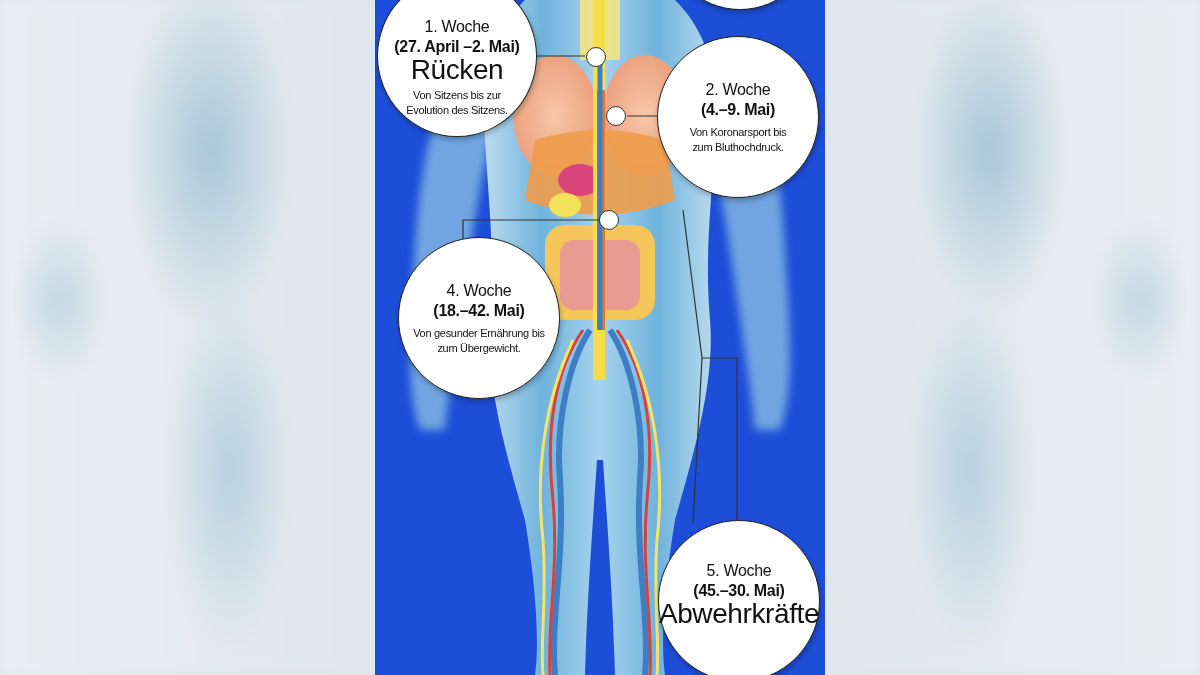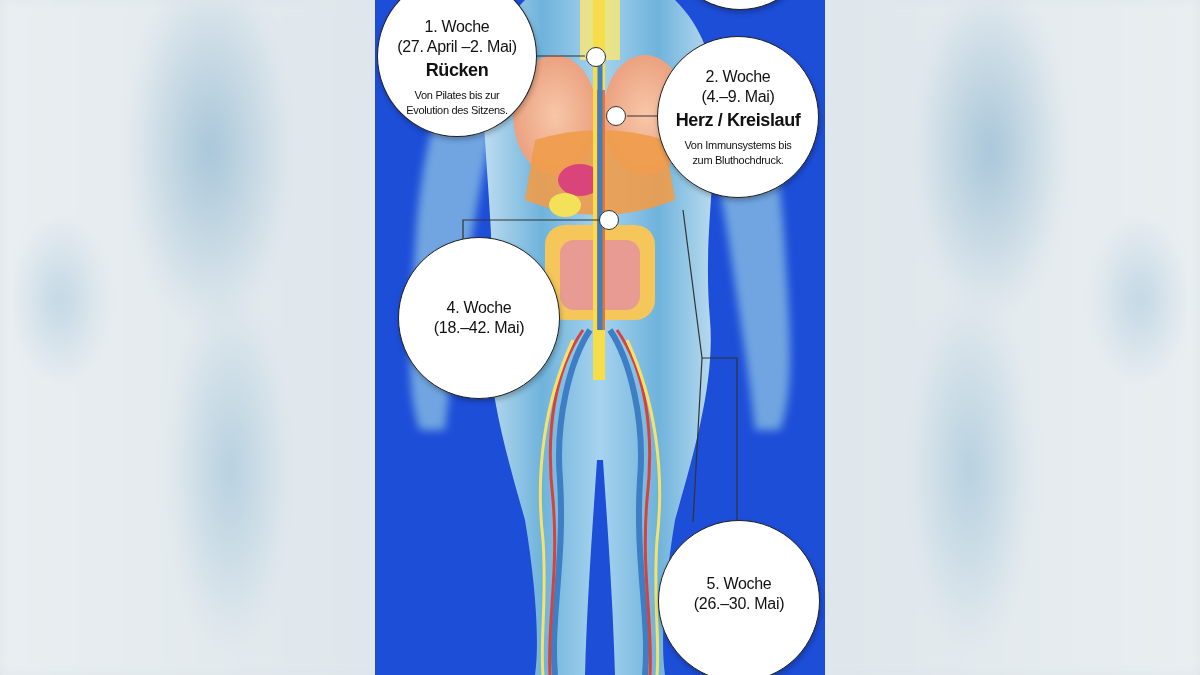--- a/index.html
+++ b/index.html
@@ -13,22 +13,22 @@
         radial-gradient(ellipse 70px 120px at 60px 300px, rgba(150,190,215,0.45), transparent 70%),
         radial-gradient(ellipse 70px 120px at 1140px 300px, rgba(150,190,215,0.45), transparent 70%),
         linear-gradient(90deg, #e9eef1 0%, #dfe7ec 30%, #e4eaee 50%, #dfe7ec 70%, #e9eef1 100%);
       filter: blur(6px);
     }
     .panel { position:absolute; left:375px; top:0; width:450px; height:675px; background:#1d4ed8; overflow:hidden; }
     .panel svg.body-art { position:absolute; left:0; top:0; }
     .circle { position:absolute; border-radius:50%; background:#ffffff; border:1.5px solid #222; box-shadow: 1px 3px 5px rgba(0,0,0,0.25);
       display:flex; flex-direction:column; align-items:center; justify-content:center; text-align:center; color:#111; box-sizing:border-box; }
     .circle .week { font-size:16px; line-height:20px; font-family:"Liberation Sans Narrow","Liberation Sans", sans-serif; letter-spacing:-0.3px; }
-    .circle .dates { font-size:16px; line-height:20px; letter-spacing:-0.3px; }
-    .circle .topic { font-size:18px; font-weight:bold; line-height:26px; letter-spacing:-0.4px; margin-top:0; }
+    .circle .dates { font-size:16px; line-height:20px; letter-spacing:-0.3px;font-weight:bold; }
+    .circle .topic { font-size:28px; font-weight:normal; line-height:26px; letter-spacing:-0.4px; margin-top:0; }
     .circle .desc { font-size:11px; line-height:15px; margin-top:5px; letter-spacing:-0.3px; }
     .dot { position:absolute; width:20px; height:20px; border-radius:50%; background:#fff; border:1.2px solid #333; box-sizing:border-box; }
   </style>
 </head>
 <body>
 
 <div class="bg-blur"></div>
 
 <div class="panel">
   <svg class="body-art" width="450" height="675" viewBox="0 0 450 675">
@@ -90,37 +90,41 @@
   <div class="dot" style="left:231px; top:106px;"></div>
   <div class="dot" style="left:224px; top:210px;"></div>
 
   <div class="circle" style="left:290px; top:-140px; width:150px; height:150px;"></div>
 
   <div class="circle" style="left:2px; top:-25px; width:160px; height:162px; padding-top:22px;">
     <div class="week">1. Woche</div>
     <div class="dates">(27. April –2. Mai)</div>
     <div class="topic">Rücken</div>
     <div class="desc">
-      <div>Von Pilates bis zur</div>
+      <div>Von Sitzens bis zur</div>
       <div>Evolution des Sitzens.</div>
     </div>
   </div>
 
   <div class="circle" style="left:282px; top:36px; width:162px; height:162px;">
     <div class="week">2. Woche</div>
     <div class="dates">(4.–9. Mai)</div>
-    <div class="topic">Herz / Kreislauf</div>
     <div class="desc">
-      <div>Von Immunsystems bis</div>
+      <div>Von Koronarsport bis</div>
       <div>zum Bluthochdruck.</div>
     </div>
   </div>
 
   <div class="circle" style="left:23px; top:237px; width:162px; height:162px;">
     <div class="week">4. Woche</div>
     <div class="dates">(18.–42. Mai)</div>
+    <div class="desc">
+      <div>Von gesunder Ernährung bis</div>
+      <div>zum Übergewicht.</div>
+    </div>
   </div>
 
   <div class="circle" style="left:283px; top:520px; width:162px; height:162px; padding-bottom:14px;">
     <div class="week">5. Woche</div>
-    <div class="dates">(26.–30. Mai)</div>
+    <div class="dates">(45.–30. Mai)</div>
+    <div class="topic">Abwehrkräfte</div>
   </div>
 </div>
 
 </body></html>

